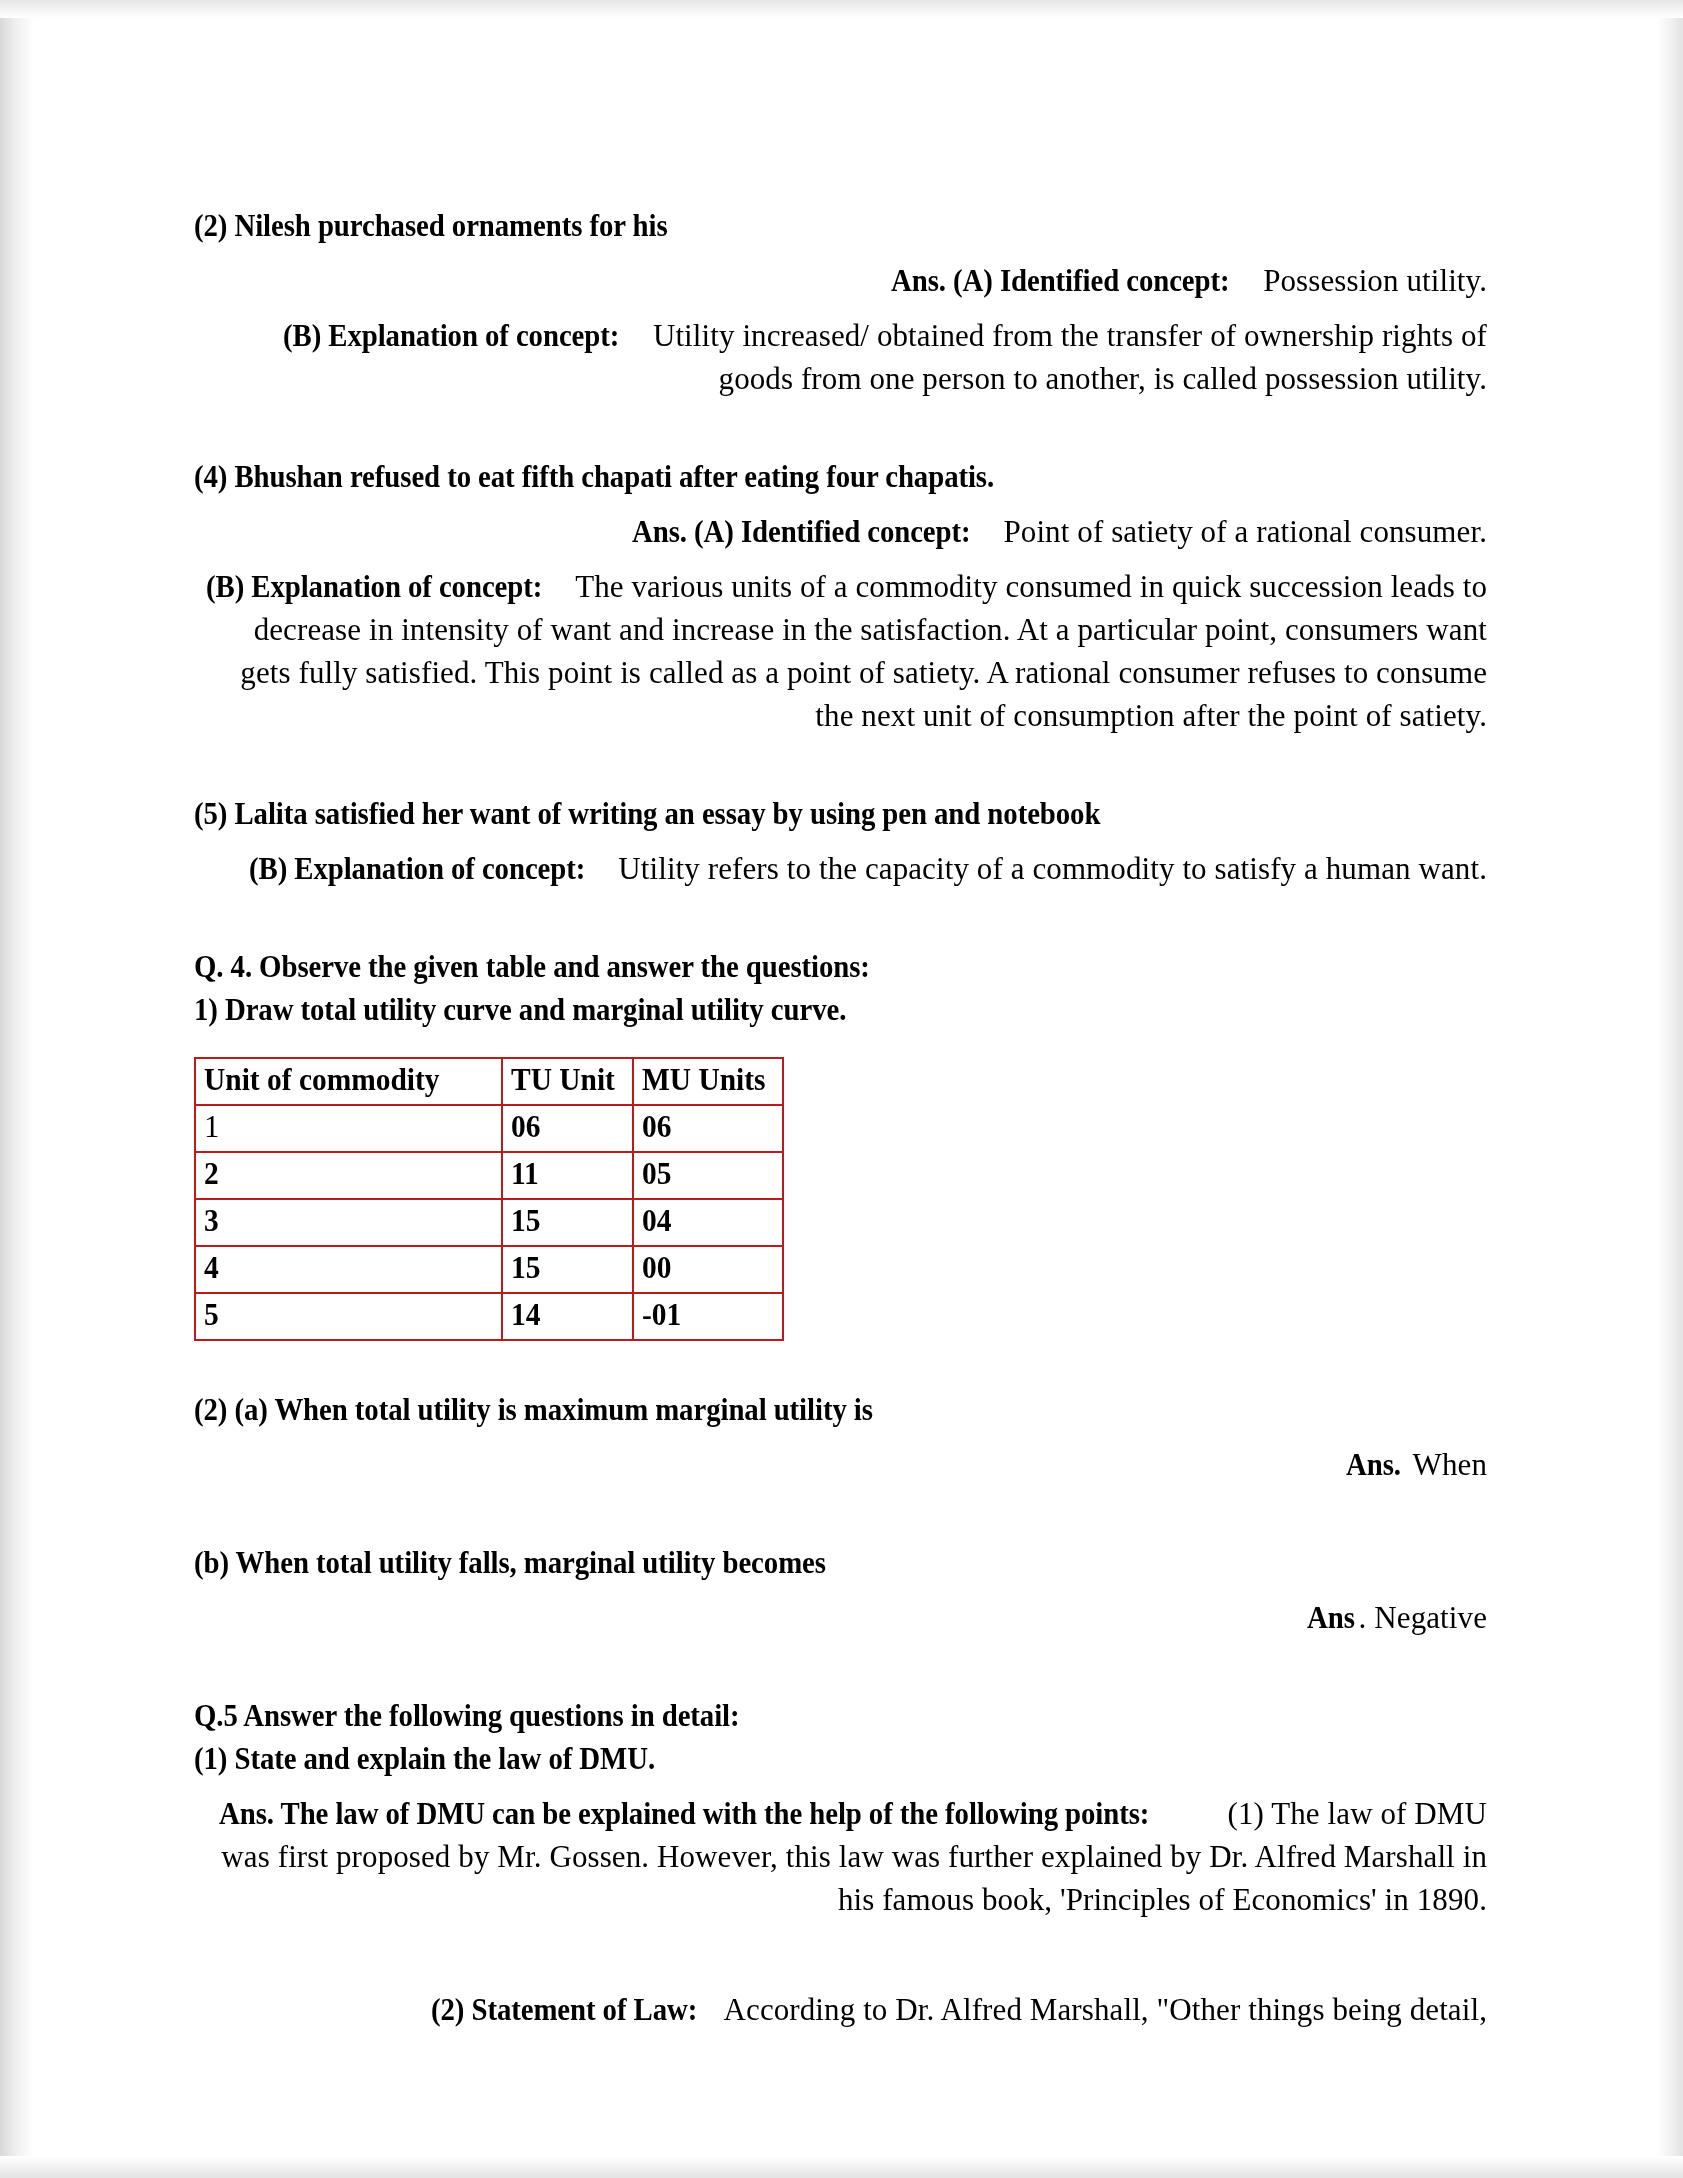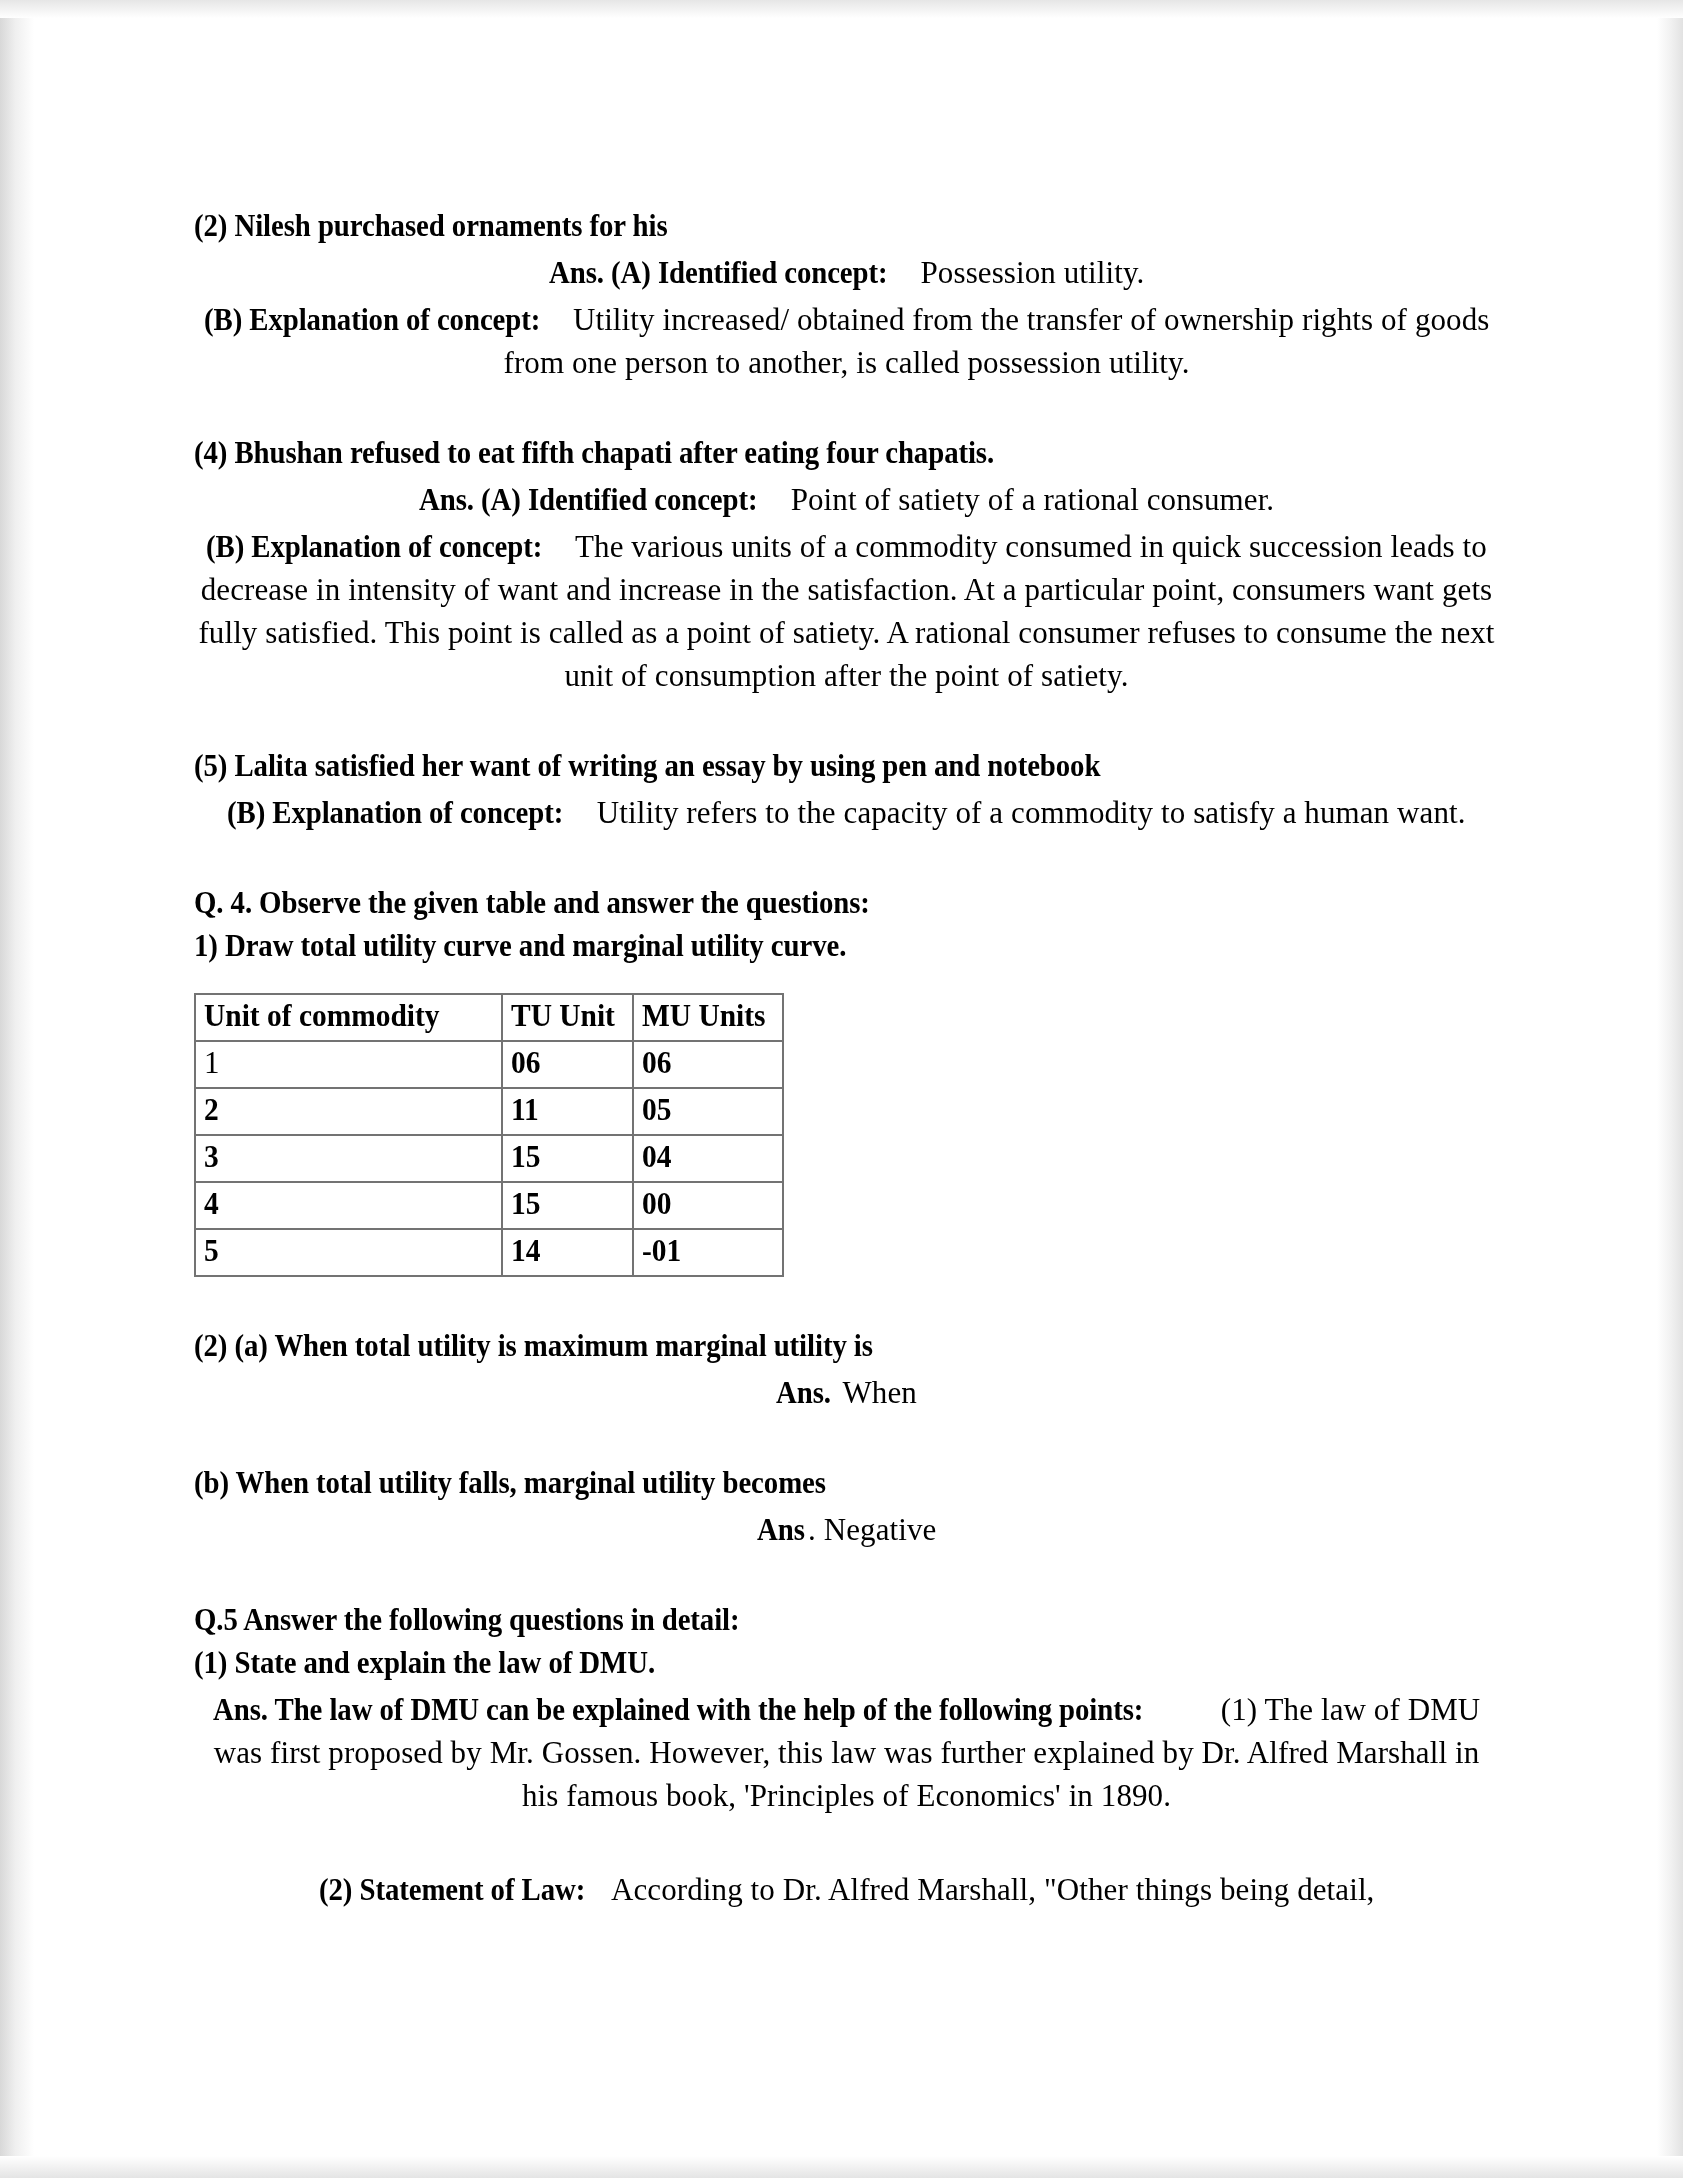--- a/index.html
+++ b/index.html
@@ -51,22 +51,22 @@
     position: absolute;
     left: 194px;
     top: 204px;
     width: 1305px;
   }
 
   
   .para {
     font-size: 31px;
     line-height: 43px;
-    margin: 4px;
-    text-align: center;
+    margin: 12px;
+    text-align: right;
     letter-spacing: 0.1px;
   }
 
   
   .b {
     font-family: "Liberation Serif", "DejaVu Serif", serif;
     font-weight: bold;
     transform: scaleX(0.93);
     transform-origin: left center;
     display: inline-block;
@@ -91,21 +91,21 @@
   .gap { height: 43px; }
 
   
   .util-table {
     border-collapse: collapse;
     margin: 0;
     table-layout: fixed;
     background: #ffffff;
   }
   .util-table td, .util-table th {
-    border: 2px solid #737373;
+    border: 2px solid #b91c1c;
     padding: 2px 8px 5px 8px;
     font-size: 31px;
     line-height: 38px;
     text-align: left;
     vertical-align: middle;
     font-family: "Liberation Serif", "DejaVu Serif", serif;
   }
   .util-table th {
     font-weight: bold;
   }

